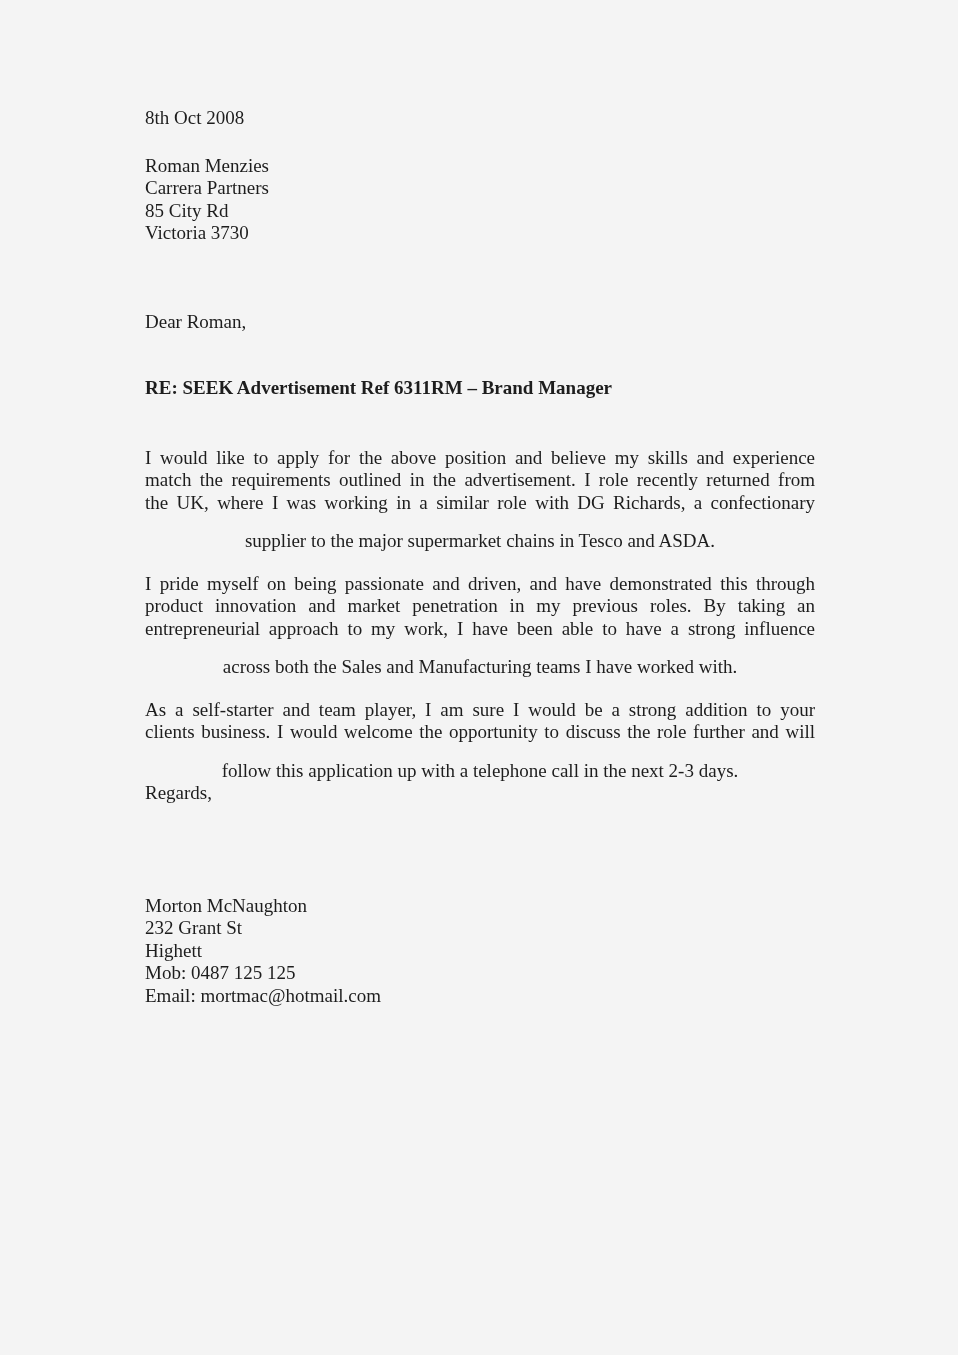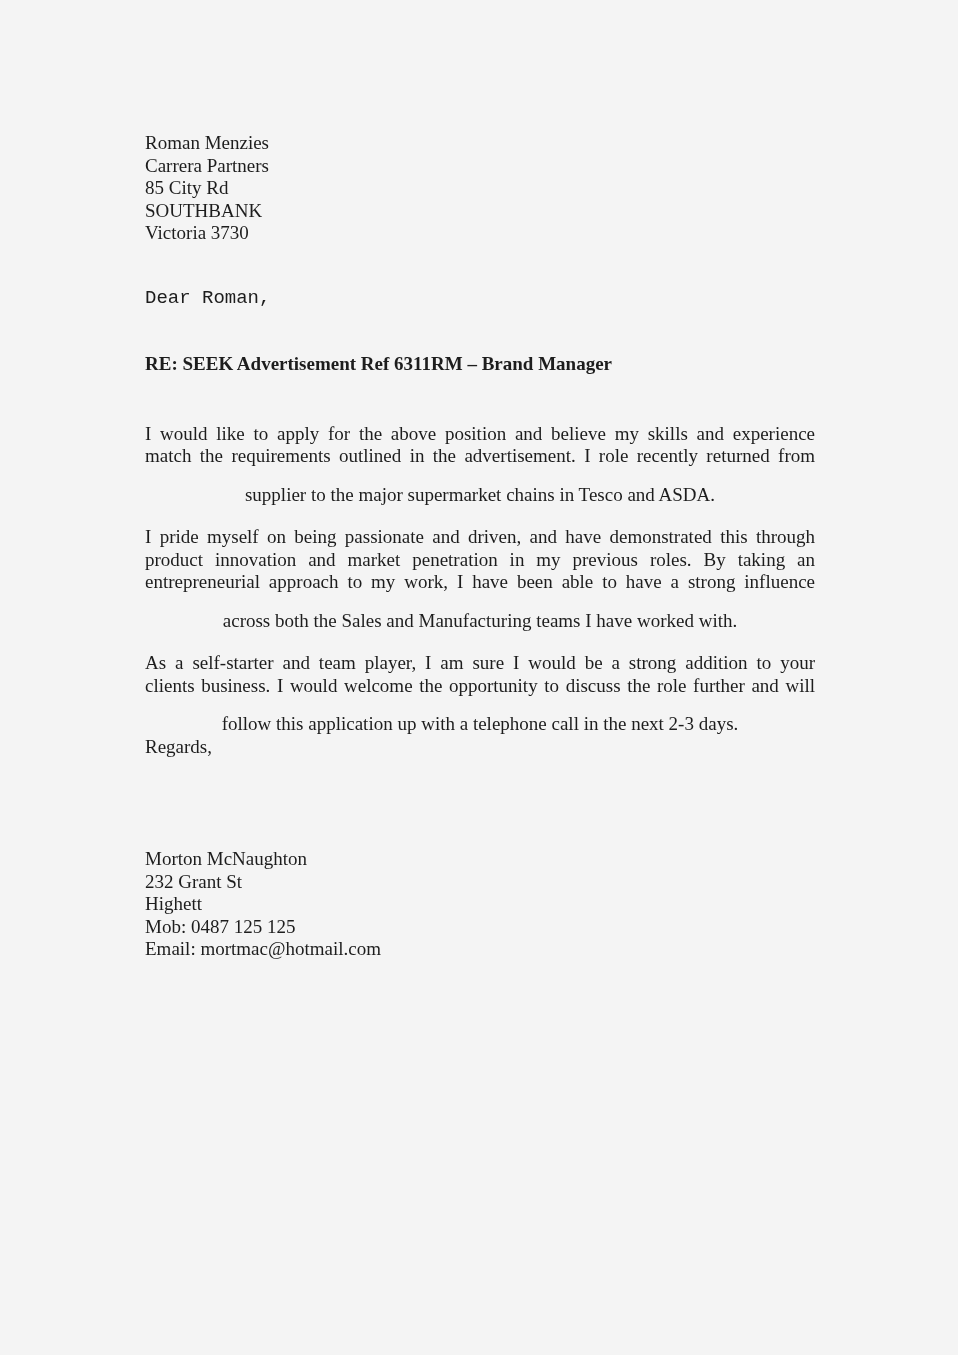--- a/index.html
+++ b/index.html
@@ -15,56 +15,57 @@
     color: var(--page-fg, #1d1d1d);
     font-family: "Liberation Serif", "DejaVu Serif", serif;
     font-size: 19px;
     line-height: 22.5px;
     box-sizing: border-box;
     padding: 107px 143px 0 145px;
     overflow: hidden;
   }
   .line { white-space: pre; }
   .recipient-block { margin-top: 25px; }
-  .salutation { margin-top: 42px; font-family: Liberation Mono, monospace; }
+  .salutation { margin-top: 66px; }
   .subject {
     margin-top: 44px;
     font-weight: bold;
   }
   .para { margin-top: 20px; }
   .para.first { margin-top: 47px; }
   .jline {
     text-align: justify;
     text-align-last: justify;
   }
   .jlast { text-align: center; margin-top: 16px; }
   .closing { }
   .signature-block { margin-top: 90px; }
 </style>
 </head>
 <body>
 
 <div class="page">
 
+  <div class="date">8th Oct 2008</div>
 
   <div class="recipient-block">
     <div class="line">Roman Menzies</div>
     <div class="line">Carrera Partners</div>
     <div class="line">85 City Rd</div>
-    <div class="line">SOUTHBANK</div>
     <div class="line">Victoria 3730</div>
   </div>
 
   <div class="salutation">Dear Roman,</div>
 
   <div class="subject">RE: SEEK Advertisement Ref 6311RM – Brand Manager</div>
 
   <div class="para first">
     <div class="jline">I would like to apply for the above position and believe my skills and experience</div>
     <div class="jline">match the requirements outlined in the advertisement. I role recently returned from</div>
+    <div class="jline">the UK, where I was working in a similar role with DG Richards, a confectionary</div>
     <div class="jlast">supplier to the major supermarket chains in Tesco and ASDA.</div>
   </div>
 
   <div class="para">
     <div class="jline">I pride myself on being passionate and driven, and have demonstrated this through</div>
     <div class="jline">product innovation and market penetration in my previous roles. By taking an</div>
     <div class="jline">entrepreneurial approach to my work, I have been able to have a strong influence</div>
     <div class="jlast">across both the Sales and Manufacturing teams I have worked with.</div>
   </div>
 

